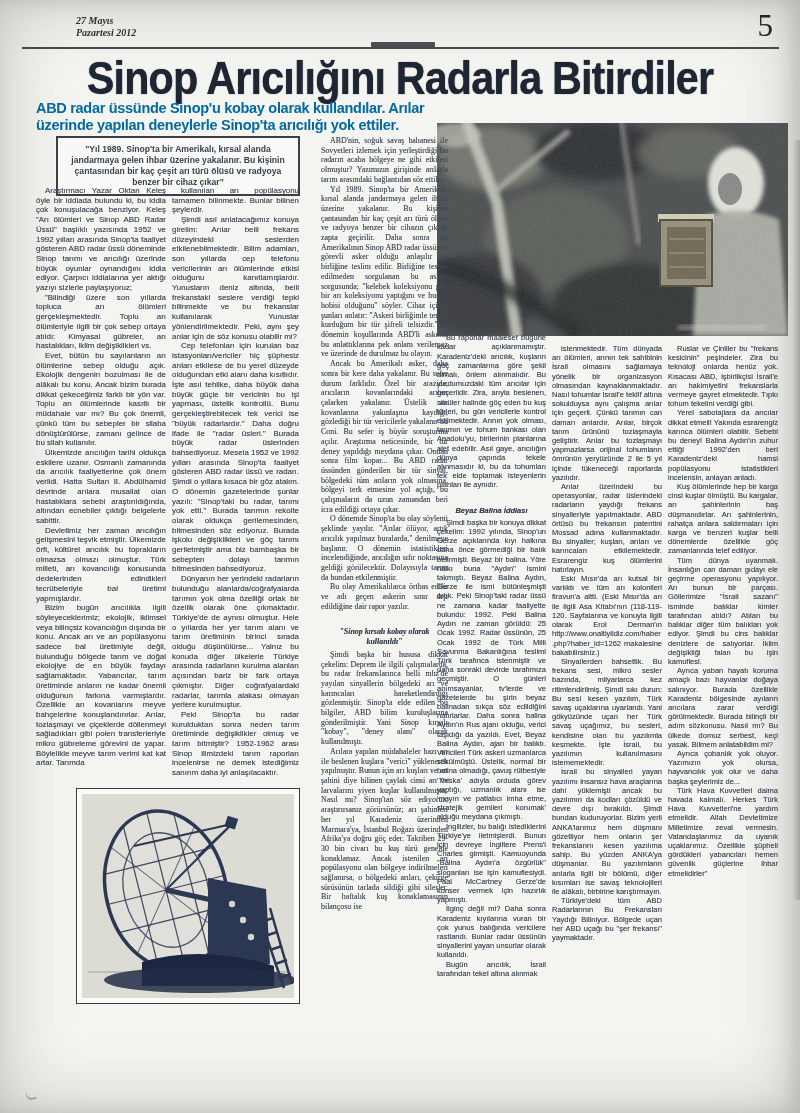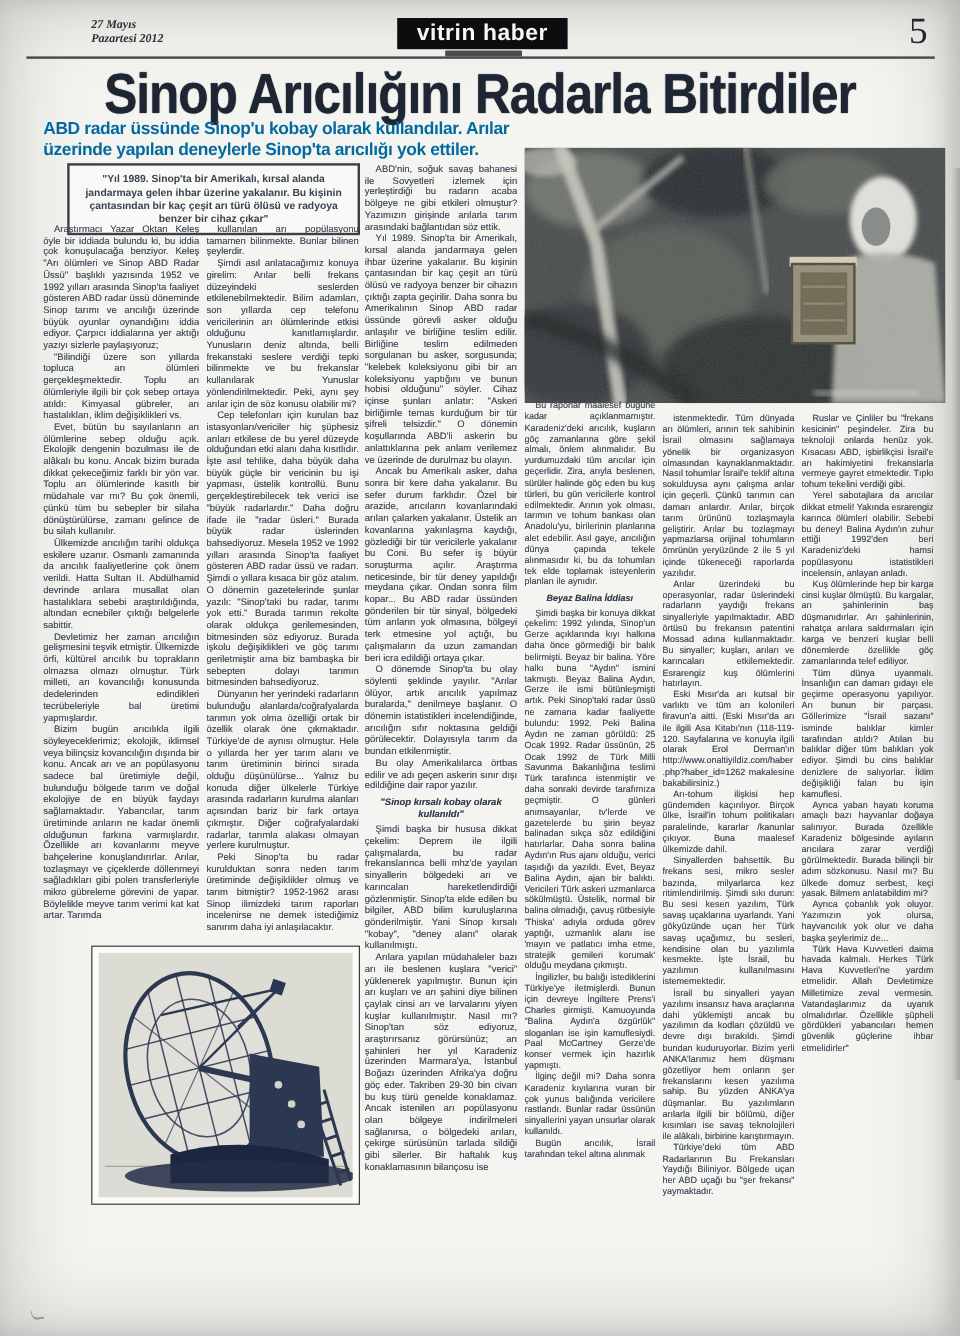--- a/index.html
+++ b/index.html
@@ -55,25 +55,25 @@
   }
   .photo-radar svg{display:block;width:100%;height:100%;}
   
   .col{position:absolute;text-align:justify;color:#404a59;overflow:hidden;
        text-shadow:0 0 .4px rgba(64,74,89,.55);}
   .col-a{font-size:7.9px;line-height:9.7px;}
   .col-b{font-size:7.5px;line-height:9.2px;}
   .col p.col-p{margin:0;text-indent:9px;overflow-wrap:break-word;}
   .col .col-heading{
     font-weight:bold;font-style:italic;text-align:center;
-    margin:4px 2px 3px;color:#313b4a;
+    margin:16px 2px 3px;color:#313b4a;
   }
   #col1{left:36px;top:186px;width:130px;height:602px;}
   #col2{left:172px;top:186px;width:127px;height:602px;}
-  #col3{left:304px;top:136px;width:127px;height:870px;}
+  #col3{left:321px;top:136px;width:127px;height:870px;font-family:Liberation Serif, serif;}
   #col4{left:437px;top:324px;width:109px;height:664px;}
   #col5{left:552px;top:344px;width:110px;height:664px;}
   #col6{left:668px;top:344px;width:110px;height:664px;}
   
   .pen-mark{
     position:absolute;left:26px;top:1091px;width:9px;height:7px;
     border-bottom:2px solid #8a8a86;border-left:1px solid #9a9a95;
     border-radius:0 0 0 6px;transform:rotate(-12deg);opacity:.8;
   }
   .edge-smudge{
@@ -81,21 +81,20 @@
     background:linear-gradient(to left,rgba(105,105,100,.35),rgba(105,105,100,0));
   }
 </style>
 </head>
 <body>
 
 <div class="page">
 
   <div class="dateline">27 Mayıs
 Pazartesi 2012</div>
-  <div class="brand-box">vitrin haber</div>
   <div class="brand-tagline-bar"></div>
   <div class="page-num">5</div>
   <div class="header-rule"></div>
 
   <div class="headline">Sinop Arıcılığını Radarla Bitirdiler</div>
   <div class="subheadline">ABD radar üssünde Sinop'u kobay olarak kullandılar. Arılar üzerinde yapılan deneylerle Sinop'ta arıcılığı yok ettiler.</div>
   <div class="pull-quote">"Yıl 1989. Sinop'ta bir Amerikalı, kırsal alanda jandarmaya gelen ihbar üzerine yakalanır. Bu kişinin çantasından bir kaç çeşit arı türü ölüsü ve radyoya benzer bir cihaz çıkar"</div>
 
   <div class="photo-top">
     <svg viewBox="0 0 351 213" width="351" height="213" preserveAspectRatio="none" aria-hidden="true">
@@ -169,33 +168,32 @@
       <div class="col-heading">Beyaz Balina İddiası</div>
       <p class="col-p">Şimdi başka bir konuya dikkat çekelim: 1992 yılında, Sinop'un Gerze açıklarında kıyı halkına daha önce görmediği bir balık belirmişti. Beyaz bir balina. Yöre halkı buna "Aydın" ismini takmıştı. Beyaz Balina Aydın, Gerze ile ismi bütünleşmişti artık. Peki Sinop'taki radar üssü ne zamana kadar faaliyette bulundu: 1992. Peki Balina Aydın ne zaman görüldü: 25 Ocak 1992. Radar üssünün, 25 Ocak 1992 de Türk Milli Savunma Bakanlığına teslimi Türk tarafınca istenmiştir ve daha sonraki devirde tarafımıza geçmiştir. O günleri anımsayanlar, tv'lerde ve gazetelerde bu şirin beyaz balinadan sıkça söz edildiğini hatırlarlar. Daha sonra balina Aydın'ın Rus ajanı olduğu, verici taşıdığı da yazıldı. Evet, Beyaz Balina Aydın, ajan bir balıktı. Vericileri Türk askeri uzmanlarca sökülmüştü. Üstelik, normal bir balina olmadığı, çavuş rütbesiyle 'Thiska' adıyla orduda görev yaptığı, uzmanlık alanı ise 'mayın ve patlatıcı imha etme, stratejik gemileri korumak' olduğu meydana çıkmıştı.</p>
       <p class="col-p">İngilizler, bu balığı istediklerini Türkiye'ye iletmişlerdi. Bunun için devreye İngiltere Prens'i Charles girmişti. Kamuoyunda "Balina Aydın'a özgürlük" sloganları ise işin kamuflesiydi. Paal McCartney Gerze'de konser vermek için hazırlık yapmıştı.</p>
       <p class="col-p">İlginç değil mi? Daha sonra Karadeniz kıyılarına vuran bir çok yunus balığında vericilere rastlandı. Bunlar radar üssünün sinyallerini yayan unsurlar olarak kullanıldı.</p>
       <p class="col-p">Bugün arıcılık, İsrail tarafından tekel altına alınmak</p>
     </div>
   <div id="col5" class="col col-b">
       <p class="col-p">istenmektedir. Tüm dünyada arı ölümleri, arının tek sahibinin İsrail olmasını sağlamaya yönelik bir organizasyon olmasından kaynaklanmaktadır. Nasıl tohumlar İsrail'e teklif altına sokulduysa aynı çalışma arılar için geçerli. Çünkü tarımın can damarı arılardır. Arılar, birçok tarım ürününü tozlaşmayla geliştirir. Arılar bu tozlaşmayı yapmazlarsa orijinal tohumların ömrünün yeryüzünde 2 ile 5 yıl içinde tükeneceği raporlarda yazılıdır.</p>
       <p class="col-p">Arılar üzerindeki bu operasyonlar, radar üslerindeki radarların yaydığı frekans sinyalleriyle yapılmaktadır. ABD örtüsü bu frekansın patentini Mossad adına kullanmaktadır. Bu sinyaller; kuşları, arıları ve karıncaları etkilemektedir. Esrarengiz kuş ölümlerini hatırlayın.</p>
       <p class="col-p">Eski Mısır'da arı kutsal bir varlıktı ve tüm arı kolonileri firavun'a aitti. (Eski Mısır'da arı ile ilgili Asa Kitabı'nın (118-119-120. Sayfalarına ve konuyla ilgili olarak Erol Derman'ın http://www.onaltiyildiz.com/haber.php?haber_id=1262 makalesine bakabilirsiniz.)</p>
-      <p class="col-p">Arı-tohum ilişkisi hep gündemden kaçırılıyor. Birçok ülke, İsrail'in tohum politikaları paralelinde, kararlar /kanunlar çıkıyor. Buna maalesef ülkemizde dahil.</p>
       <p class="col-p">Sinyallerden bahsettik. Bu frekans sesi, mikro sesler bazında, milyarlarca kez ritimlendirilmiş. Şimdi sıkı durun: Bu sesi kesen yazılım, Türk savaş uçaklarına uyarlandı. Yani gökyüzünde uçan her Türk savaş uçağımız, bu sesleri, kendisine olan bu yazılımla kesmekte. İşte İsrail, bu yazılımın kullanılmasını istememektedir.</p>
       <p class="col-p">İsrail bu sinyalleri yayan yazılımı insansız hava araçlarına dahi yüklemişti ancak bu yazılımın da kodları çözüldü ve devre dışı bırakıldı. Şimdi bundan kuduruyorlar. Bizim yerli ANKA'larımız hem düşmanı gözetliyor hem onların şer frekanslarını kesen yazılıma sahip. Bu yüzden ANKA'ya düşmanlar. Bu yazılımların arılarla ilgili bir bölümü, diğer kısımları ise savaş teknolojileri ile alâkalı, birbirine karıştırmayın.</p>
       <p class="col-p">Türkiye'deki tüm ABD Radarlarının Bu Frekansları Yaydığı Biliniyor. Bölgede uçan her ABD uçağı bu "şer frekansı" yaymaktadır.</p>
     </div>
   <div id="col6" class="col col-b">
       <p class="col-p">Ruslar ve Çinliler bu "frekans kesicinin" peşindeler. Zira bu teknoloji onlarda henüz yok. Kısacası ABD, işbirlikçisi İsrail'e arı hakimiyetini frekanslarla vermeye gayret etmektedir. Tıpkı tohum tekelini verdiği gibi.</p>
       <p class="col-p">Yerel sabotajlara da arıcılar dikkat etmeli! Yakında esrarengiz karınca ölümleri olabilir. Sebebi bu deney! Balina Aydın'ın zuhur ettiği 1992'den beri Karadeniz'deki hamsi popülasyonu istatistikleri incelensin, anlayan anladı.</p>
       <p class="col-p">Kuş ölümlerinde hep bir karga cinsi kuşlar ölmüştü. Bu kargalar, arı şahinlerinin baş düşmanıdırlar. Arı şahinlerinin, rahatça arılara saldırmaları için karga ve benzeri kuşlar belli dönemlerde özellikle göç zamanlarında telef ediliyor.</p>
       <p class="col-p">Tüm dünya uyanmalı. İnsanlığın can damarı gıdayı ele geçirme operasyonu yapılıyor. Arı bunun bir parçası. Göllerimize "İsrail sazanı" isminde balıklar kimler tarafından atıldı? Atılan bu balıklar diğer tüm balıkları yok ediyor. Şimdi bu cins balıklar denizlere de salıyorlar. İklim değişikliği falan bu işin kamuflesi.</p>
       <p class="col-p">Ayrıca yaban hayatı koruma amaçlı bazı hayvanlar doğaya salınıyor. Burada özellikle Karadeniz bölgesinde ayıların arıcılara zarar verdiği görülmektedir. Burada bilinçli bir adım sözkonusu. Nasıl mı? Bu ülkede domuz serbest, keçi yasak. Bilmem anlatabildim mi?</p>
       <p class="col-p">Ayrıca çobanlık yok oluyor. Yazımızın yok olursa, hayvancılık yok olur ve daha başka şeylerimiz de...</p>
-      <p class="col-p">Türk Hava Kuvvetleri daima havada kalmalı. Herkes Türk Hava Kuvvetleri'ne yardım etmelidir. Allah Devletimize Milletimize zeval vermesin. Vatandaşlarımız da uyanık olmalıdırlar. Özellikle şüpheli gördükleri yabancıları hemen güvenlik güçlerine ihbar etmelidirler"</p>
+      <p class="col-p">Türk Hava Kuvvetleri daima havada kalmalı. Herkes Türk Hava Kuvvetleri'ne yardım etmelidir. Allah Devletimize Milletimize zeval vermesin. Vatandaşlarımız da uyanık uçaklarımız. Özellikle şüpheli gördükleri yabancıları hemen güvenlik güçlerine ihbar etmelidirler"</p>
     </div>
 
   <div class="photo-radar">
     <svg viewBox="0 0 212 204" preserveAspectRatio="none" aria-hidden="true">
       <rect width="212" height="204" fill="#dcdbd4"></rect>
       <line x1="6" y1="178" x2="206" y2="178" stroke="#a2a29a" stroke-width="1"></line>
       <g stroke="#2c3752" fill="none">
         <g transform="rotate(-14 84 96)">
           <ellipse cx="84" cy="96" rx="60" ry="80" stroke-width="3.5" fill="rgba(235,236,231,0.25)"></ellipse>
           <ellipse cx="84" cy="96" rx="42" ry="58" stroke-width="1.3" opacity=".85"></ellipse>

